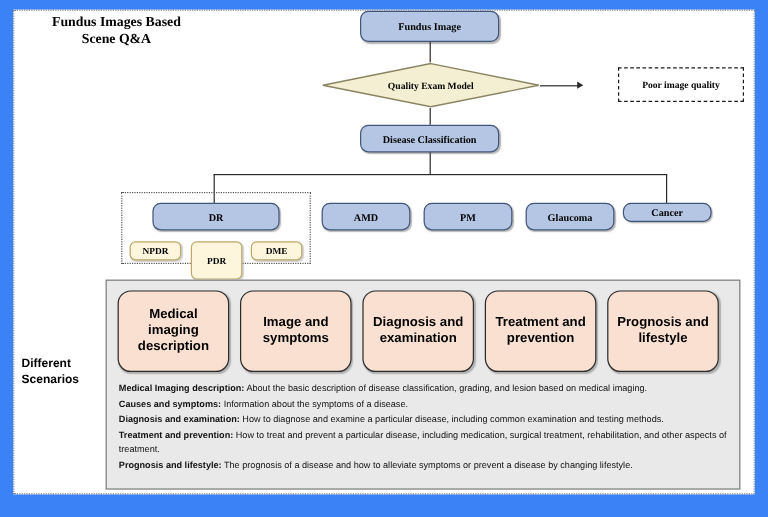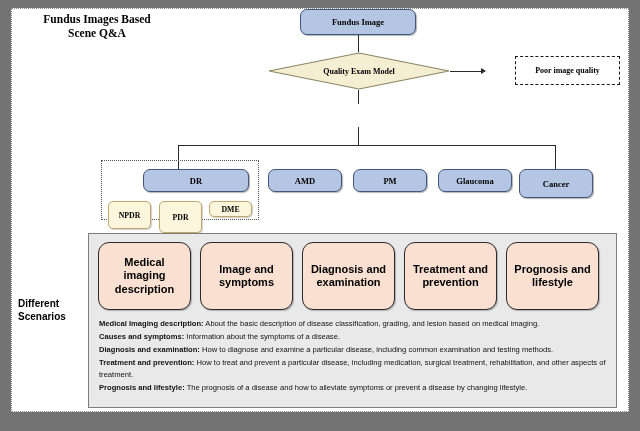--- a/index.html
+++ b/index.html
@@ -4,21 +4,21 @@
 <style>
   html, body {
     margin: 0;
     padding: 0;
     background: #ffffff;
   }
   #root {
     position: relative;
     width: 640px;
     height: 431px;
-    background: #737373;
+    background: #3b82f6;
     font-family: "Liberation Sans", sans-serif;
     overflow: hidden;
   }
   
   #outer-frame {
     position: absolute;
     left: 11px;
     top: 8px;
     width: 618px;
     height: 404px;
@@ -210,52 +210,55 @@
 
   <div class="hline" style="left:450px; top:71px; width:32px;"></div>
   <div class="arrowhead-right" style="left:481px; top:68px;"></div>
 
   <div class="node node-dashed" style="left:487px; top:56px; width:105px; height:29px;margin-left:28px;">
     <span>Poor image quality</span>
   </div>
 
   <div class="vline" style="left:358px; top:90px; height:14px;"></div>
 
+  <div class="node node-blue" style="left:300px; top:104px; width:116px; height:23px;">
+    <span>Disease Classification</span>
+  </div>
 
   <div class="vline" style="left:358px; top:127px; height:18px;"></div>
   <div class="hline" style="left:178px; top:145px; width:378px;"></div>
   <div class="vline" style="left:178px; top:145px; height:25px;"></div>
   <div class="vline" style="left:555px; top:145px; height:25px;"></div>
 
   <div id="dr-group-box"></div>
 
-  <div class="node node-blue" style="left:127px; top:169px; width:106px; height:23px;margin-left:16px;">
+  <div class="node node-blue" style="left:127px; top:169px; width:106px; height:23px;">
     <span>DR</span>
   </div>
 
-  <div class="node node-cream" style="left:108px; top:201px; width:43px; height:28px;">
+  <div class="node node-cream" style="left:108px; top:201px; width:43px; height:16px;">
     <span>NPDR</span>
   </div>
   <div class="node node-cream" style="left:159px; top:201px; width:43px; height:32px;">
     <span>PDR</span>
   </div>
   <div class="node node-cream" style="left:209px; top:201px; width:43px; height:16px;">
     <span>DME</span>
   </div>
 
   <div class="node node-blue" style="left:268px; top:169px; width:74px; height:23px;">
     <span>AMD</span>
   </div>
   <div class="node node-blue" style="left:353px; top:169px; width:74px; height:23px;">
     <span>PM</span>
   </div>
   <div class="node node-blue" style="left:438px; top:169px; width:74px; height:23px;">
     <span>Glaucoma</span>
   </div>
-  <div class="node node-blue" style="left:519px; top:169px; width:74px; height:29px;">
+  <div class="node node-blue" style="left:519px; top:169px; width:74px; height:16px;">
     <span>Cancer</span>
   </div>
 
   <div id="different-scenarios-label">Different
 Scenarios</div>
 
   <div id="scenarios-panel">
 
     <div class="scenario-card" style="left:9px;">
       <span>Medical

